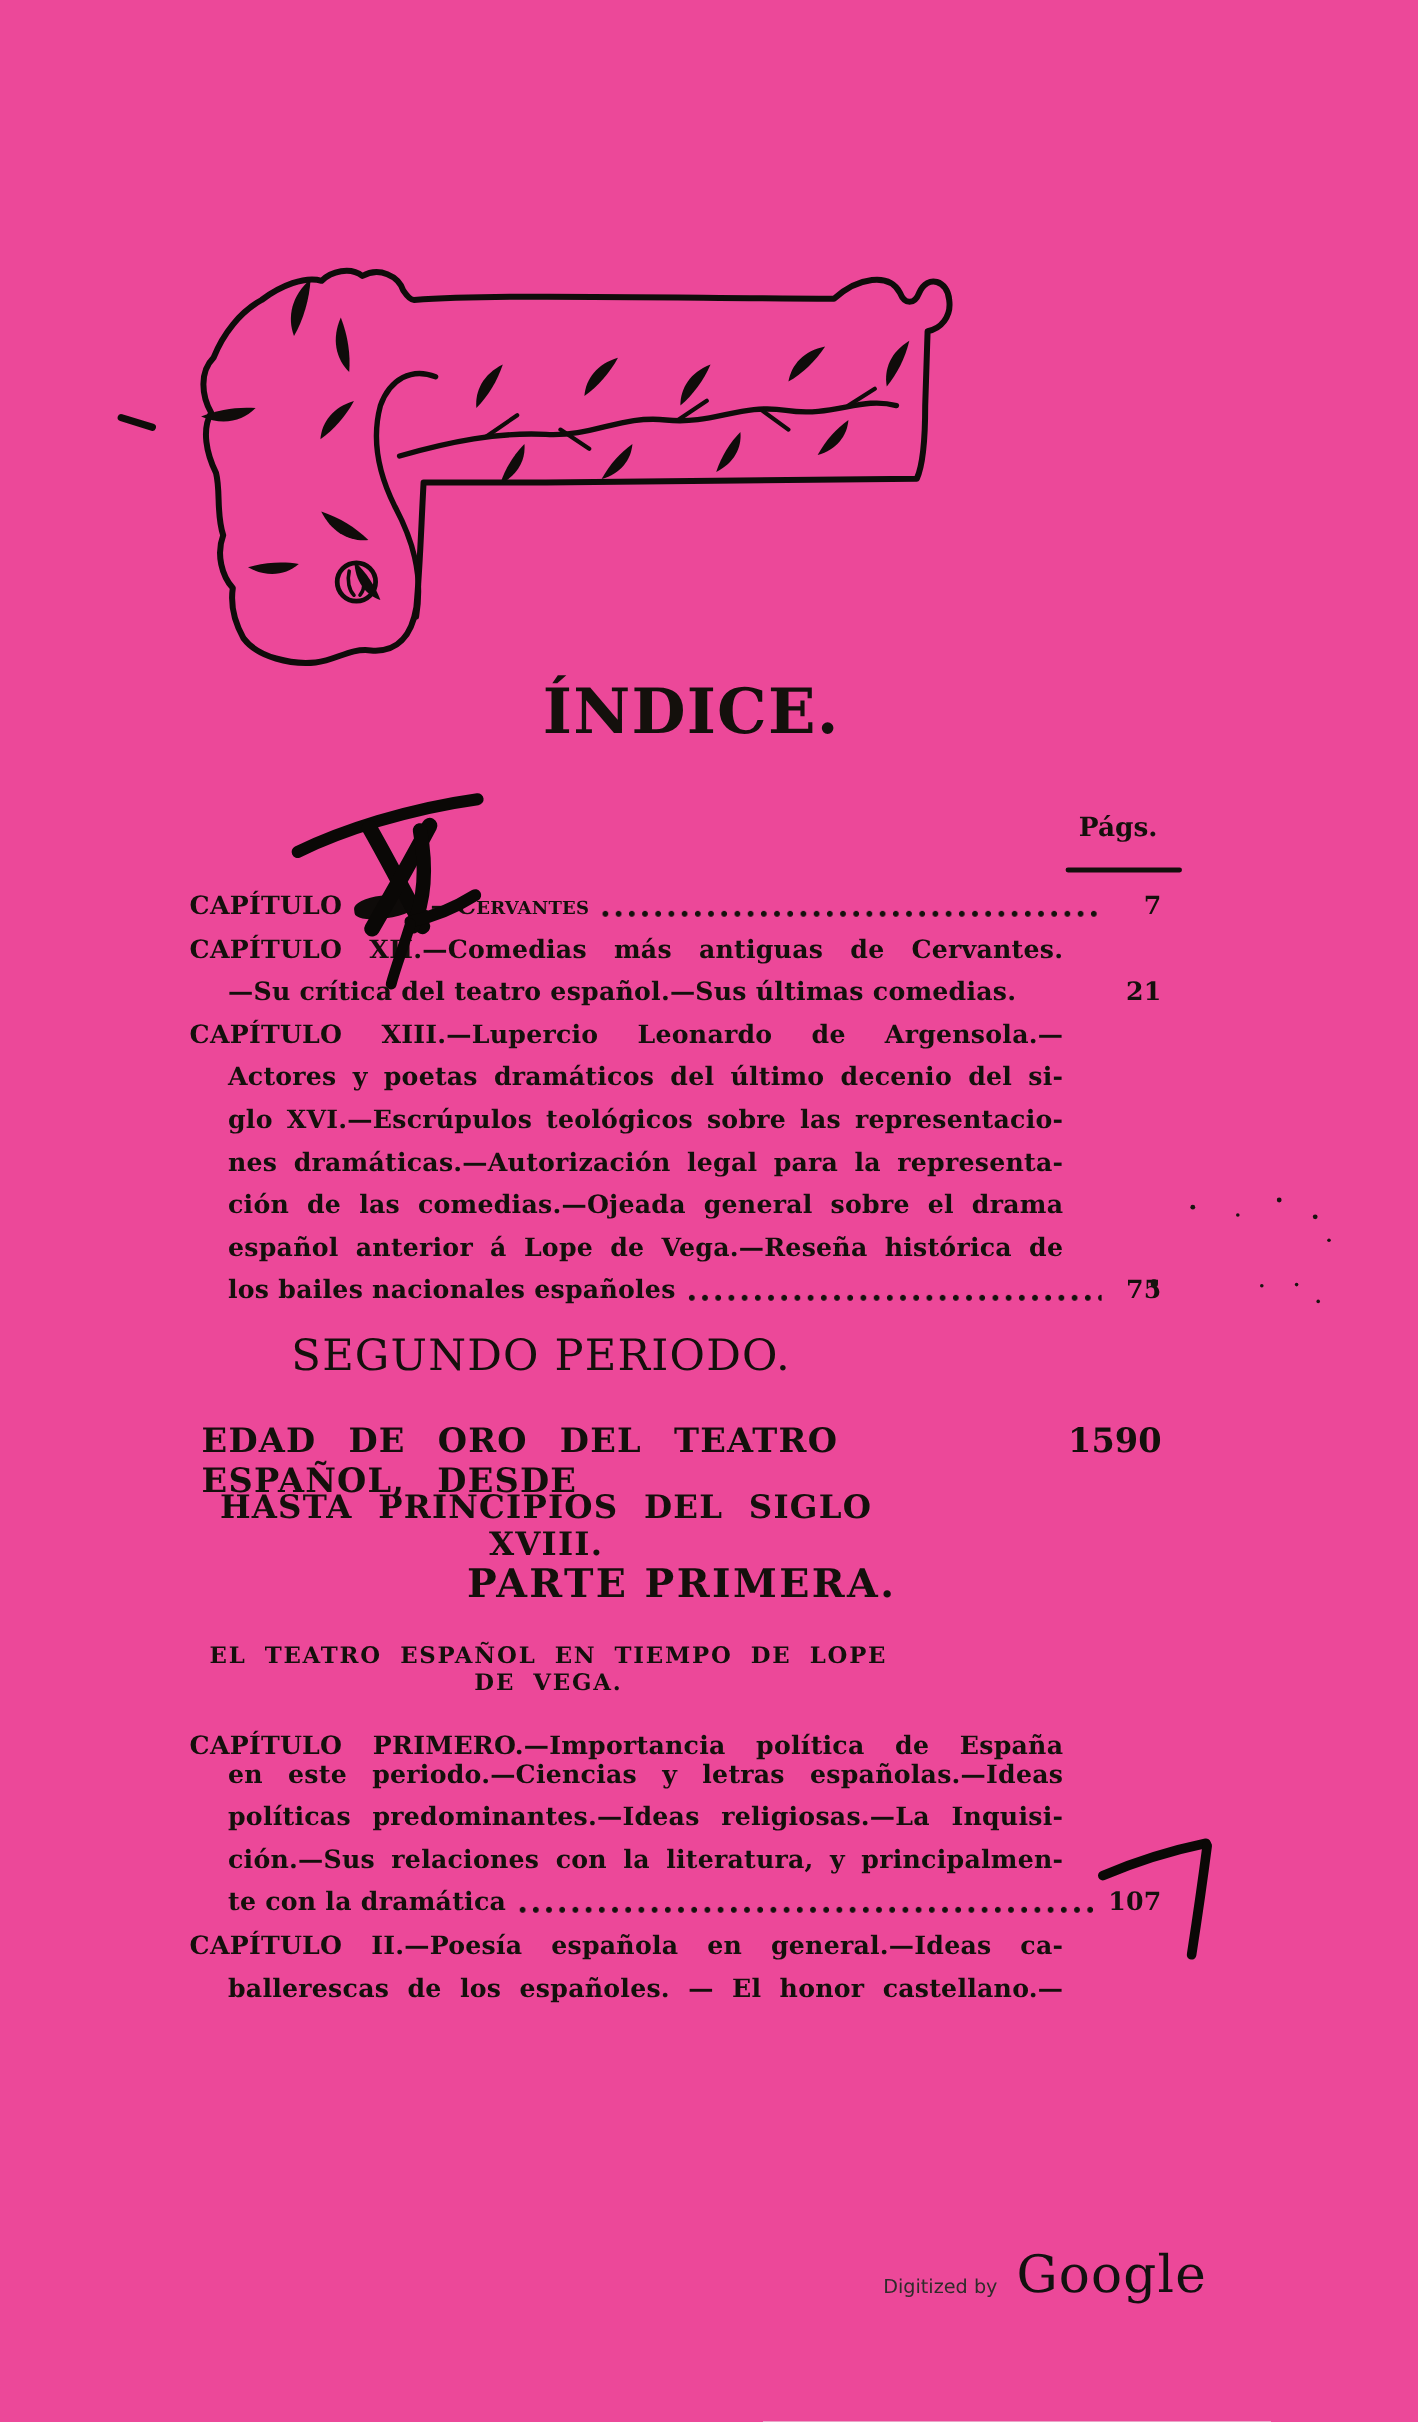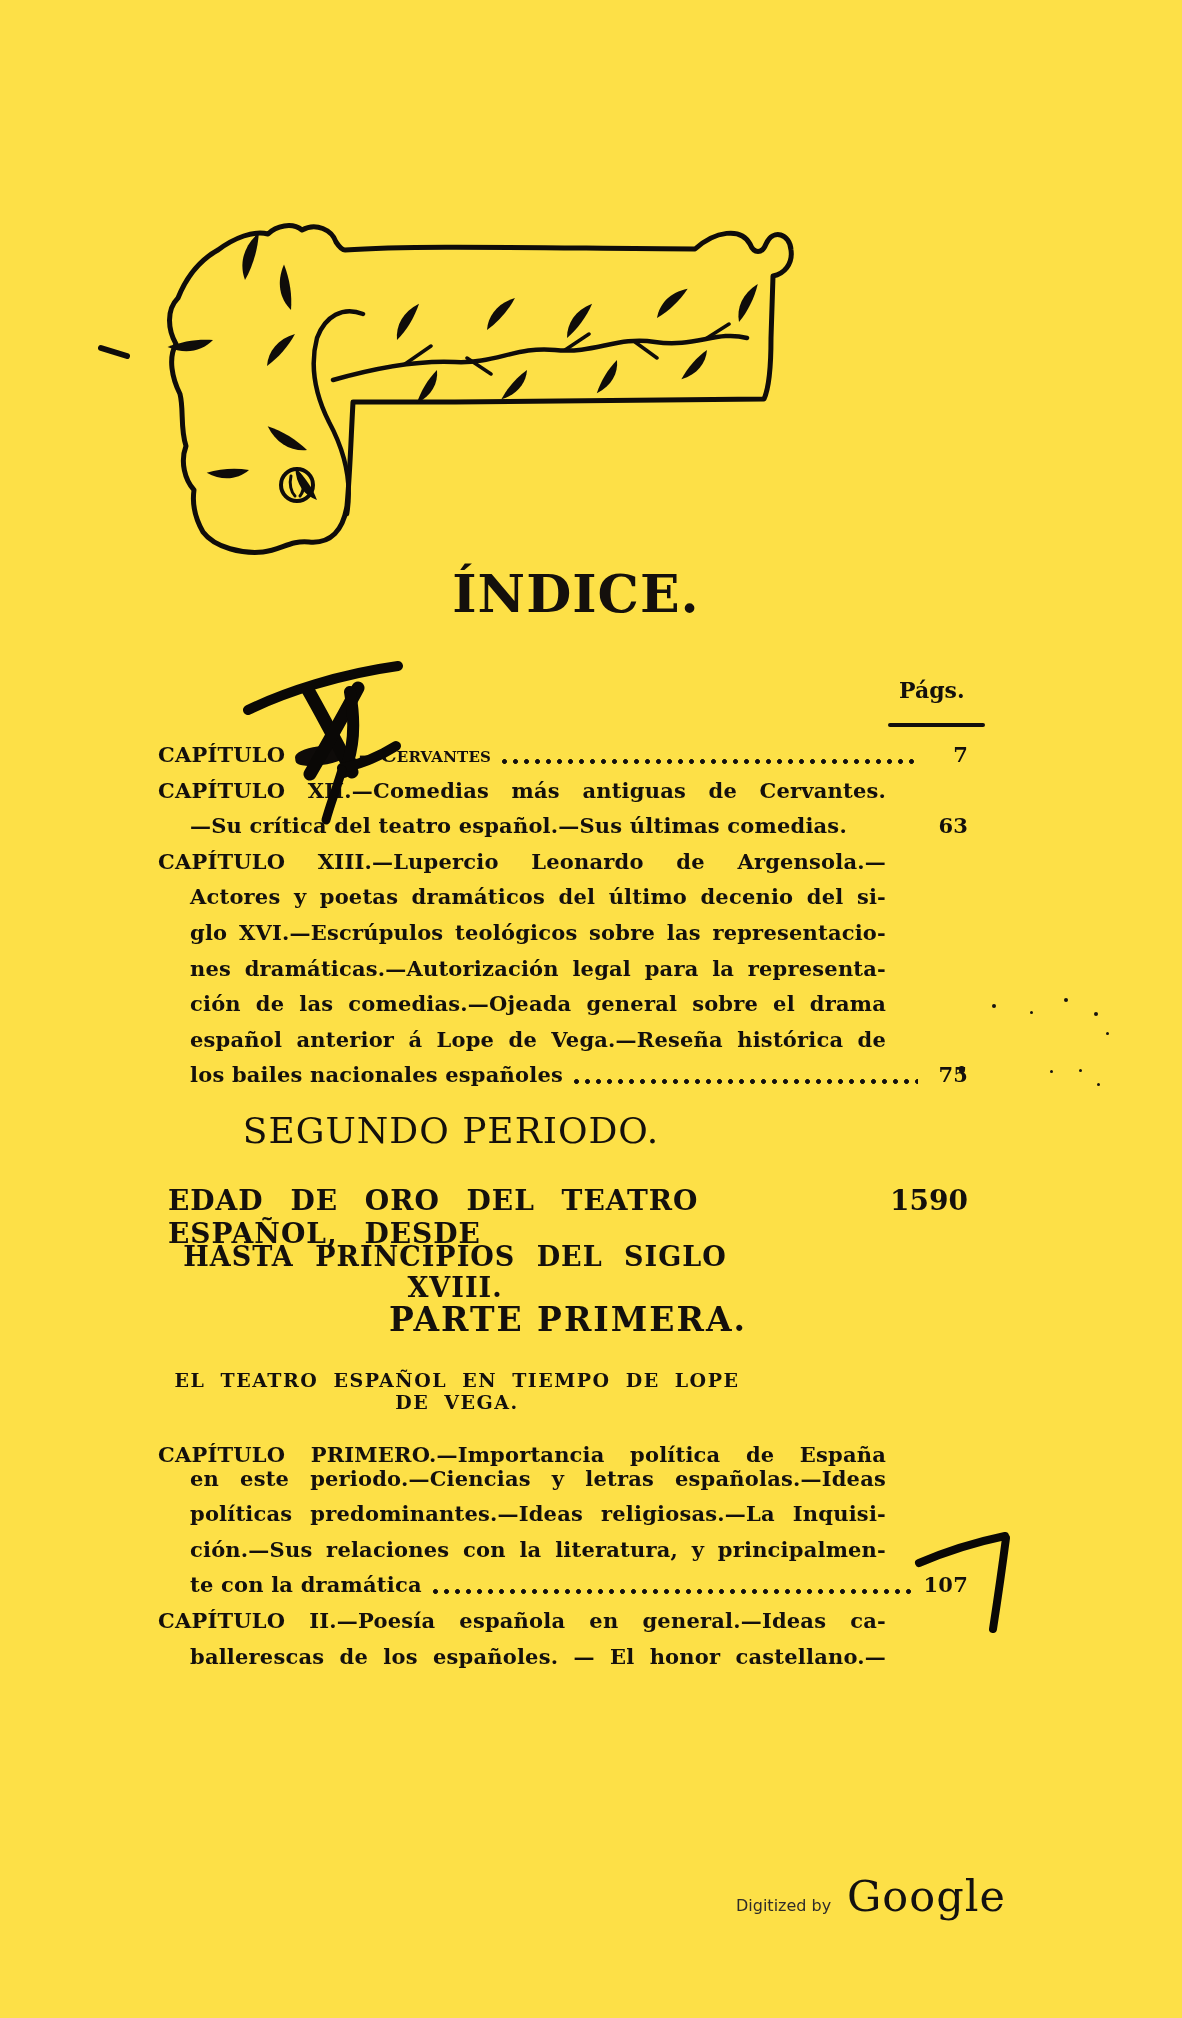--- a/index.html
+++ b/index.html
@@ -1,16 +1,16 @@
 <!DOCTYPE html>
 <html><head>
 <meta charset="utf-8">
 <style>
   html,body{margin:0;padding:0;background:#e8e8e8;}
-  .page{position:relative;width:1182px;height:2018px;background:#fde047;overflow:hidden;
+  .page{position:relative;width:1182px;height:2018px;background:#ec4899;overflow:hidden;
         font-family:"DejaVu Serif","Liberation Serif",serif;color:#14100c;}
   .abs{position:absolute;}
   
   .row{position:absolute;font-size:21px;font-weight:bold;height:31px;line-height:29px;
        white-space:nowrap;color:#14100c;letter-spacing:.2px;}
   .row.full{white-space:normal;text-align:justify;text-align-last:justify;}
   .row.flex{display:flex;align-items:baseline;}
   .sc{font-variant:small-caps;}
   .leader{flex:1 1 auto;align-self:flex-end;height:13px;margin:0 12px 3px 8px;
           background-image:radial-gradient(circle,#15110d 2.1px,rgba(0,0,0,0) 2.8px);
@@ -98,21 +98,21 @@
       <div class="row flex" style="left: 158px; top: 740px; width: 810px;">
         <span>CAPÍTULO</span>
         <span class="blot"></span>
         <span class="sc">.—Cervantes</span>
         <span class="leader"></span>
         <span class="pg">7</span>
       </div>
       <div class="row full" style="left: 158px; top: 775.6px; width: 728px;">CAPÍTULO XII.—Comedias más antiguas de Cervantes.</div>
       <div class="row flex" style="left: 190px; top: 811.2px; width: 778px;">
         <span>—Su crítica del teatro español.—Sus últimas comedias.</span>
-        <span class="pg" style="margin-left: auto;">63</span>
+        <span class="pg" style="margin-left: auto;">21</span>
       </div>
       <div class="row full" style="left: 158px; top: 846.8px; width: 728px;">CAPÍTULO XIII.—Lupercio Leonardo de Argensola.—</div>
       <div class="row full" style="left: 190px; top: 882.4px; width: 696px;">Actores y poetas dramáticos del último decenio del si-</div>
       <div class="row full" style="left: 190px; top: 918px; width: 696px;">glo XVI.—Escrúpulos teológicos sobre las representacio-</div>
       <div class="row full" style="left: 190px; top: 953.6px; width: 696px;">nes dramáticas.—Autorización legal para la representa-</div>
       <div class="row full" style="left: 190px; top: 989.2px; width: 696px;">ción de las comedias.—Ojeada general sobre el drama</div>
       <div class="row full" style="left: 190px; top: 1024.8px; width: 696px;">español anterior á Lope de Vega.—Reseña histórica de</div>
       <div class="row flex" style="left: 190px; top: 1060.4px; width: 778px;">
         <span>los bailes nacionales españoles</span>
         <span class="leader"></span>

